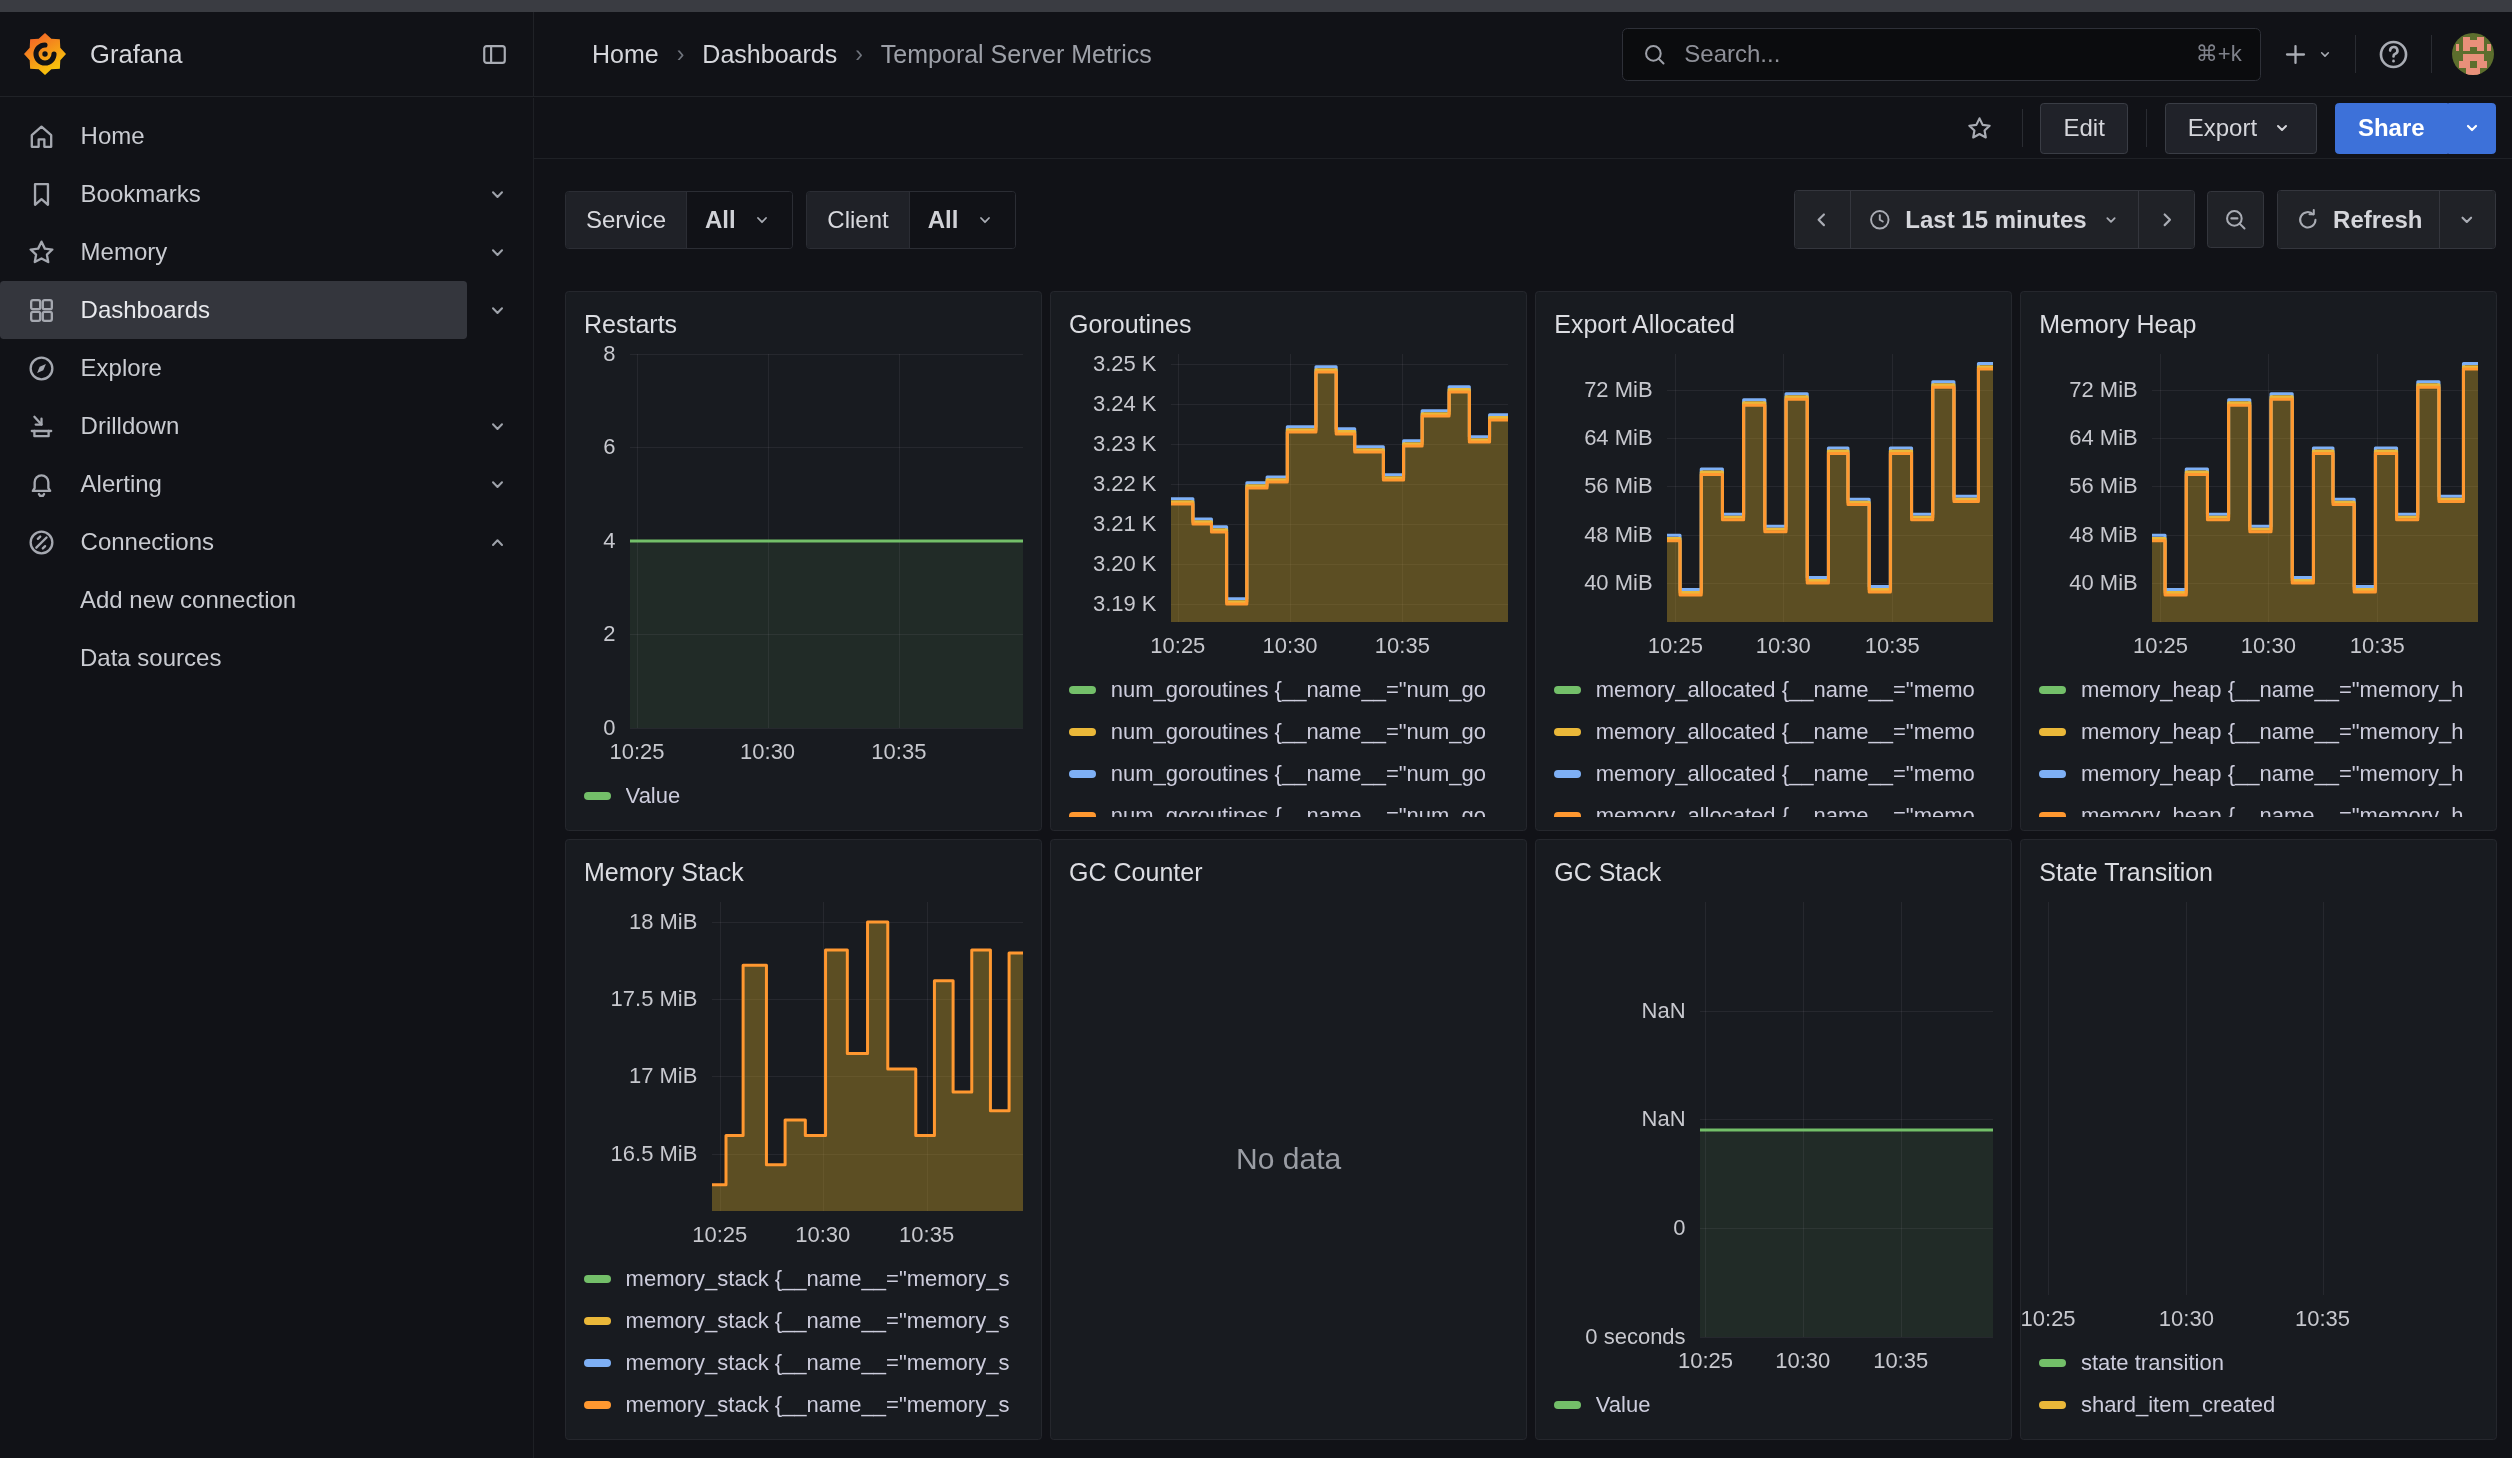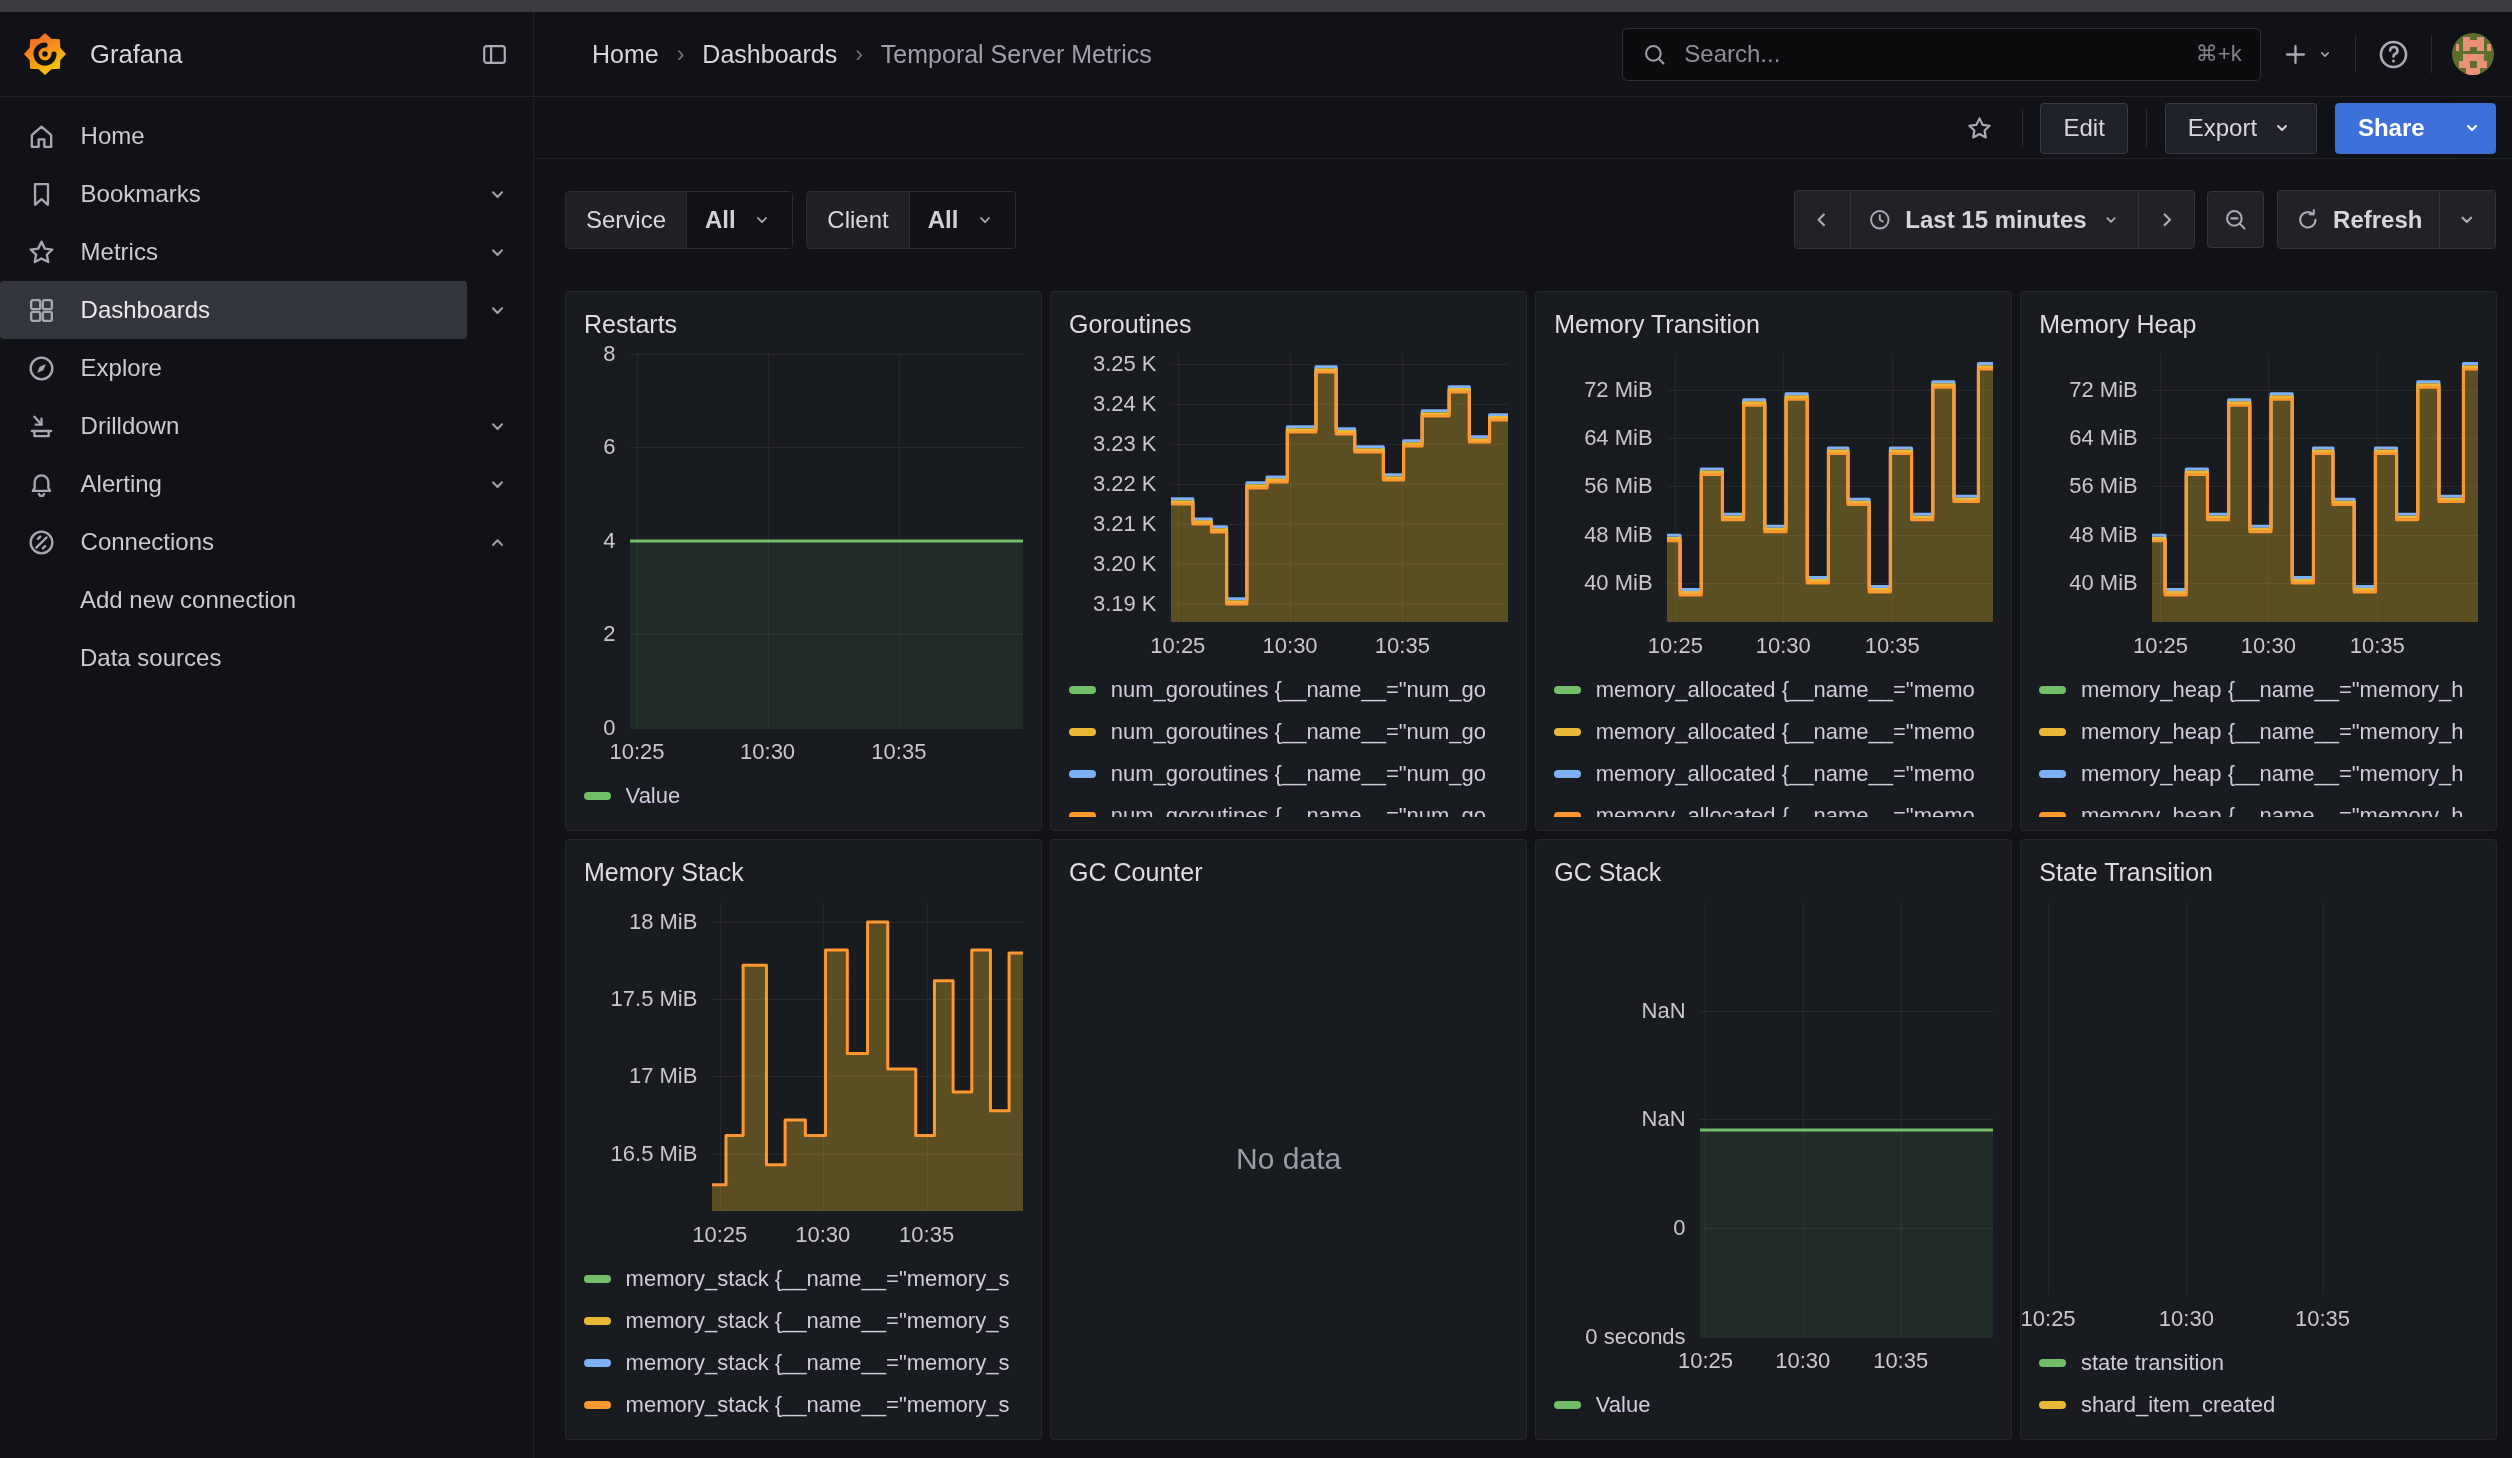--- a/index.html
+++ b/index.html
@@ -217,21 +217,21 @@
         </svg>
       </span>
     </div>
     <div class="side-row">
       <div class="side-btn">
         <span class="s-icon">
           <svg viewBox="0 0 24 24" fill="none" stroke="currentColor" stroke-width="1.8" stroke-linecap="round" stroke-linejoin="round">
             <polygon points="12,3.6 14.6,9 20.4,9.7 16.2,13.7 17.2,19.4 12,16.6 6.8,19.4 7.8,13.7 3.6,9.7 9.4,9"></polygon>
           </svg>
         </span>
-        <span class="side-label">Metrics</span>
+        <span class="side-label">Memory</span>
       </div>
       <span class="chev">
         <svg viewBox="0 0 24 24" fill="none" stroke="currentColor" stroke-width="1.8" stroke-linecap="round" stroke-linejoin="round">
           <polyline points="8,10 12,14.2 16,10"></polyline>
         </svg>
       </span>
     </div>
     <div class="side-row active">
       <span class="accent"></span>
       <div class="side-btn">
@@ -515,21 +515,21 @@
             <span class="swatch" style="background: rgb(126, 176, 245);"></span>
             <span class="llabel">num_goroutines {__name__="num_go</span>
           </div>
           <div class="lrow">
             <span class="swatch" style="background: rgb(255, 152, 48);"></span>
             <span class="llabel">num_goroutines {__name__="num_go</span>
           </div>
         </div>
       </section>
       <section class="panel">
-        <h2 class="ptitle" style="margin: 0px;">Memory Transition</h2>
+        <h2 class="ptitle" style="margin: 0px;">Export Allocated</h2>
         <div class="chart" style="grid-template-columns: 113px 1fr;">
           <div class="ylabels">
             <span class="ylab" style="top: 13.4831%;">72 MiB</span>
             <span class="ylab" style="top: 31.4607%;">64 MiB</span>
             <span class="ylab" style="top: 49.4382%;">56 MiB</span>
             <span class="ylab" style="top: 67.4157%;">48 MiB</span>
             <span class="ylab" style="top: 85.3933%;">40 MiB</span>
           </div>
           <div class="plot">
             <div class="grid-h" style="top: 13.4831%;"></div>

